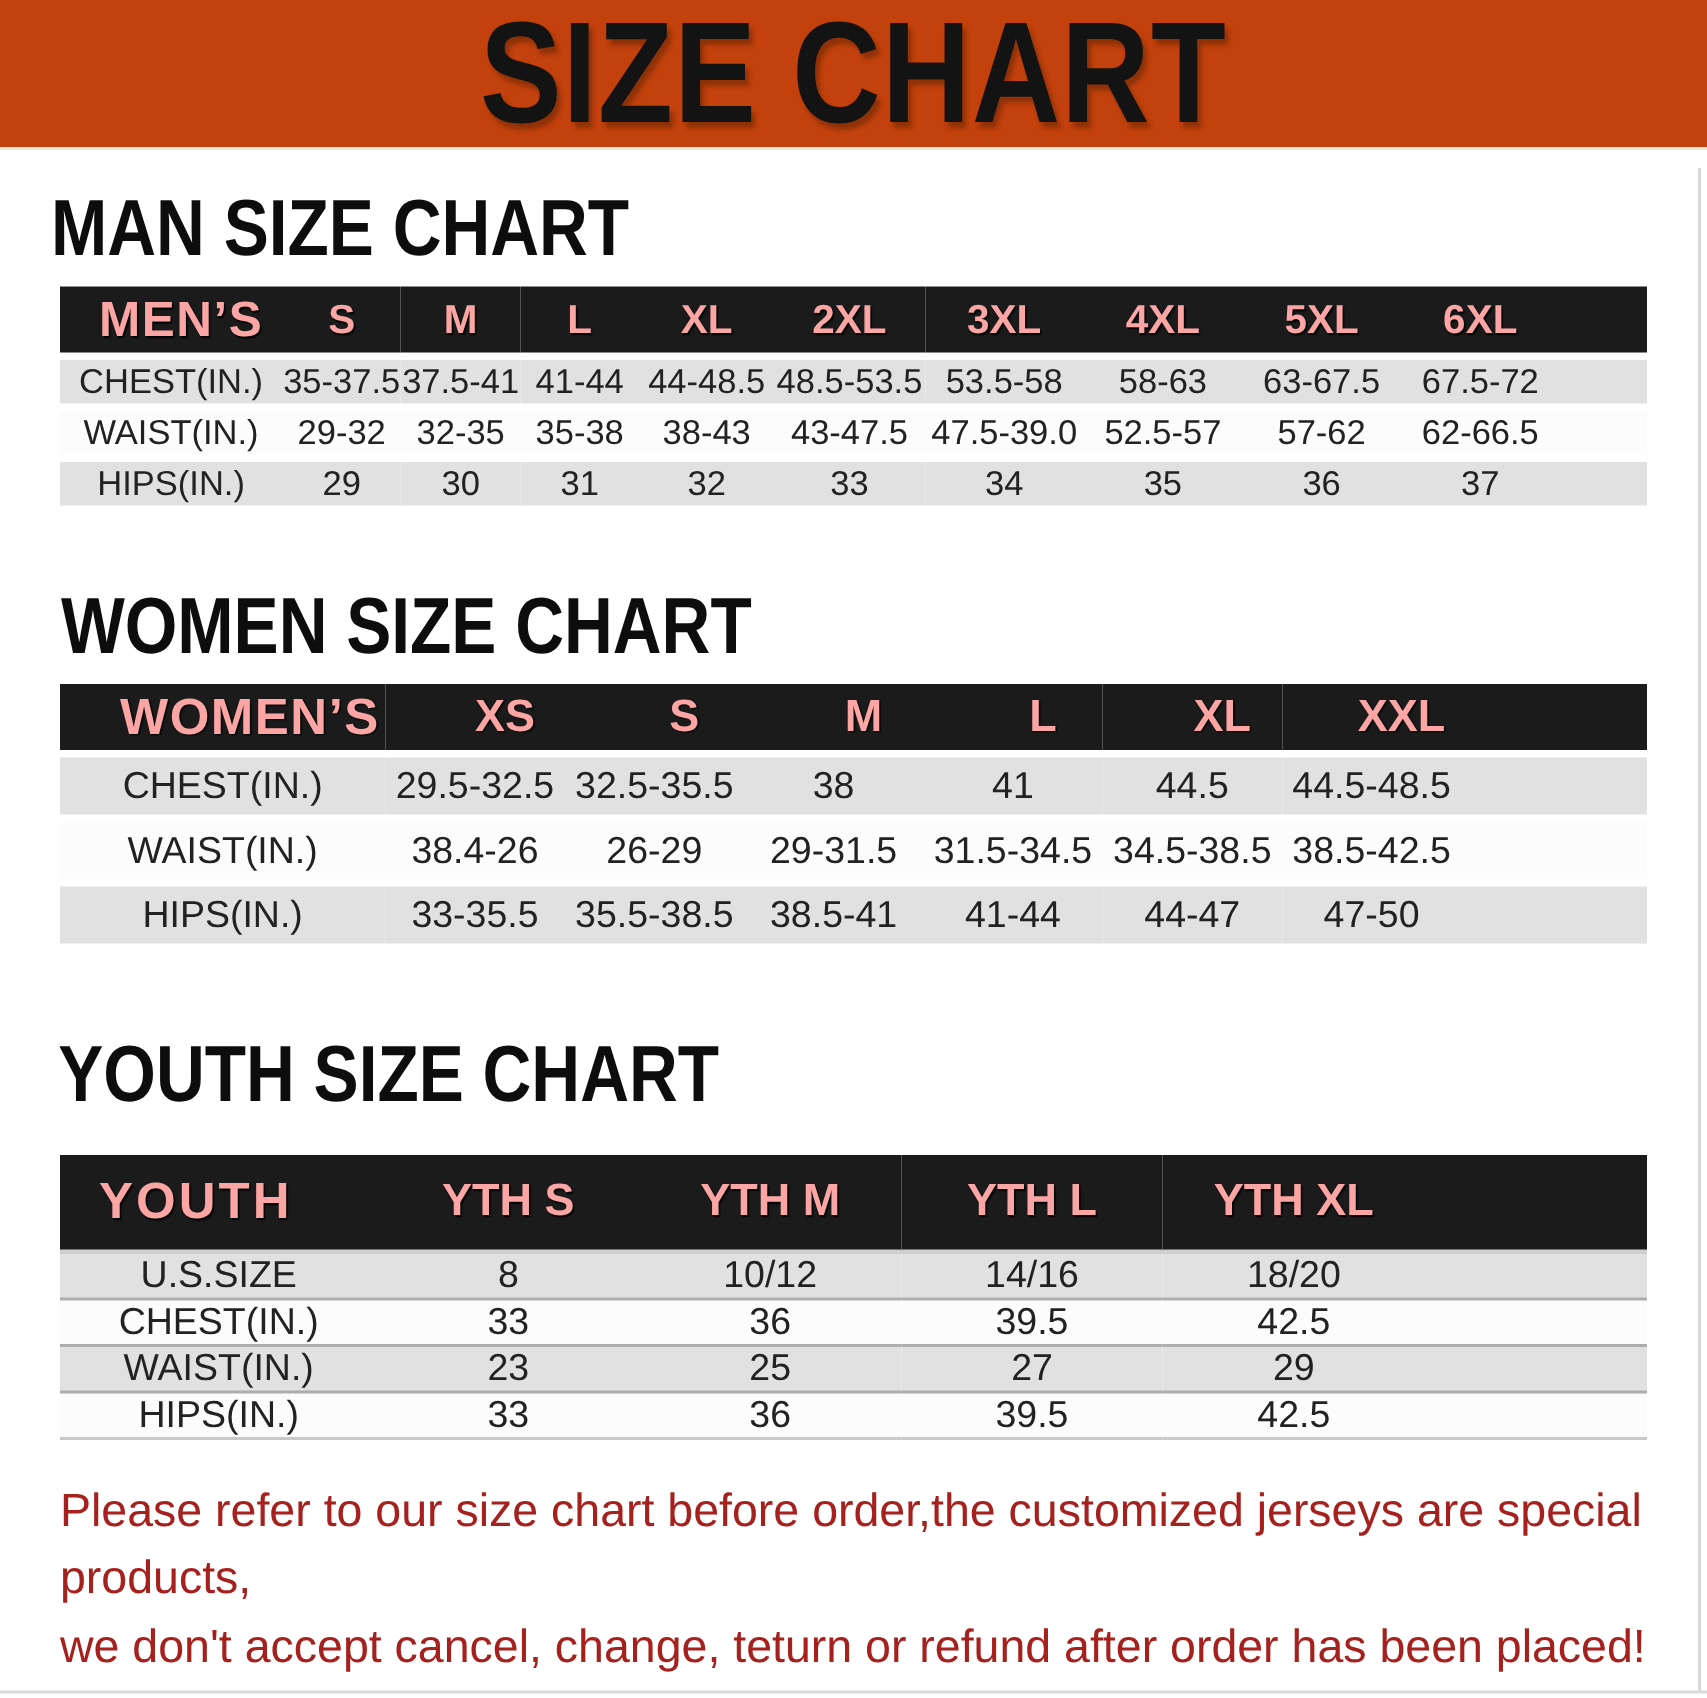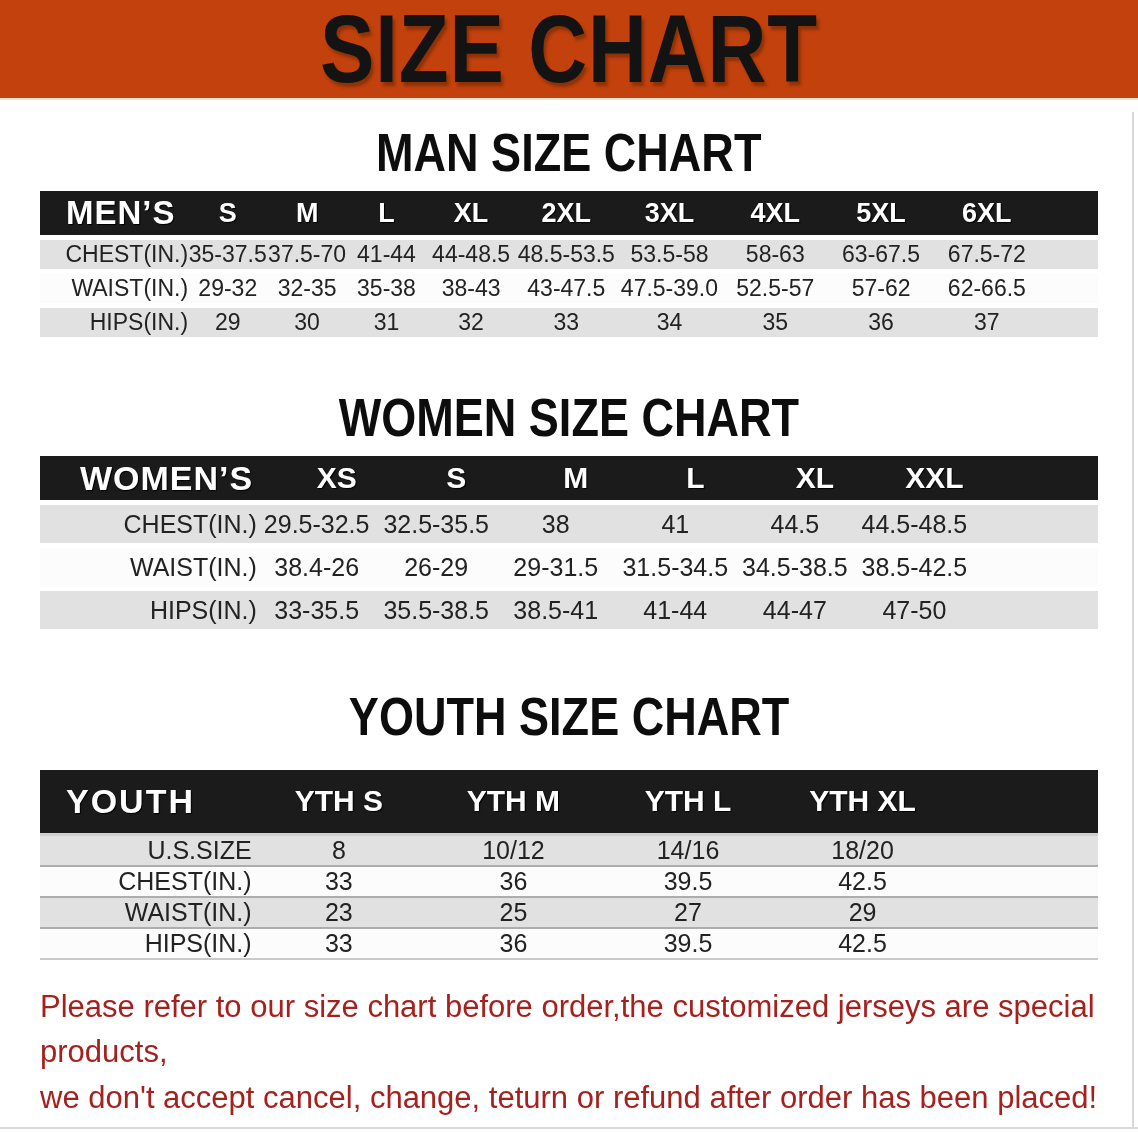--- a/index.html
+++ b/index.html
@@ -13,33 +13,33 @@
     height:100px; background:#c2410c; display:flex; align-items:center; justify-content:center;
     border-bottom:2px solid #f3e3cf;
   }
   .banner h1 {
     font-size:96px; font-weight:700; color:#131313; line-height:1;
     display:inline-block; transform:scaleX(.85); letter-spacing:1px;
     text-shadow:3px 4px 3px rgba(80,30,0,0.45);
     white-space:nowrap;
   }
   
-  .section-heading { text-align:center; font-weight:700; color:#0d0d0d; }
+  .section-heading { font-weight:700; color:#0d0d0d; }
   .section-heading span { display:inline-block; font-size:53px; transform:scaleX(.85); white-space:nowrap; }
   .heading-men   { margin-top:22px; height:58px; }
   .heading-women { margin-top:45px; height:58px; }
   .heading-youth { margin-top:52px; height:58px; }
   
   table { width:1058px; margin-left:40px; table-layout:fixed; }
   .gap-table { border-collapse:separate; border-spacing:0 5px; margin-top:6px; }
-  thead tr { background:#1B1B1B; color:#ffffff; }
+  thead tr { background:#1B1B1B; color:#fca5a5; }
   thead th { font-weight:700; text-align:center; text-shadow:1px 1px 1px #000; }
   th.cat { text-align:left; padding-left:26px; letter-spacing:1px; }
   tbody td { text-align:center; color:#222222; }
-  td.label { text-align:right; }
+  td.label { text-align:center; }
   .r-gray  { background:#E1E1E1; }
   .r-white { background:#FCFCFC; }
   
   .men-table thead th { height:44px; font-size:27px; }
   .men-table th.cat { font-size:33px; }
   .men-table tbody td { height:29px; font-size:23px; }
   
   .women-table thead th { height:44px; font-size:30px;padding-left:40px; }
   .women-table th.cat { font-size:34px; }
   .women-table tbody td { height:38px; font-size:25px; }
@@ -99,21 +99,21 @@
           <th>4XL</th>
           <th>5XL</th>
           <th>6XL</th>
           <th></th>
         </tr>
       </thead>
       <tbody>
         <tr class="r-gray">
           <td class="label">CHEST(IN.)</td>
           <td>35-37.5</td>
-          <td>37.5-70</td>
+          <td>37.5-41</td>
           <td>41-44</td>
           <td>44-48.5</td>
           <td>48.5-53.5</td>
           <td>53.5-58</td>
           <td>58-63</td>
           <td>63-67.5</td>
           <td>67.5-72</td>
           <td></td>
         </tr>
         <tr class="r-white">

